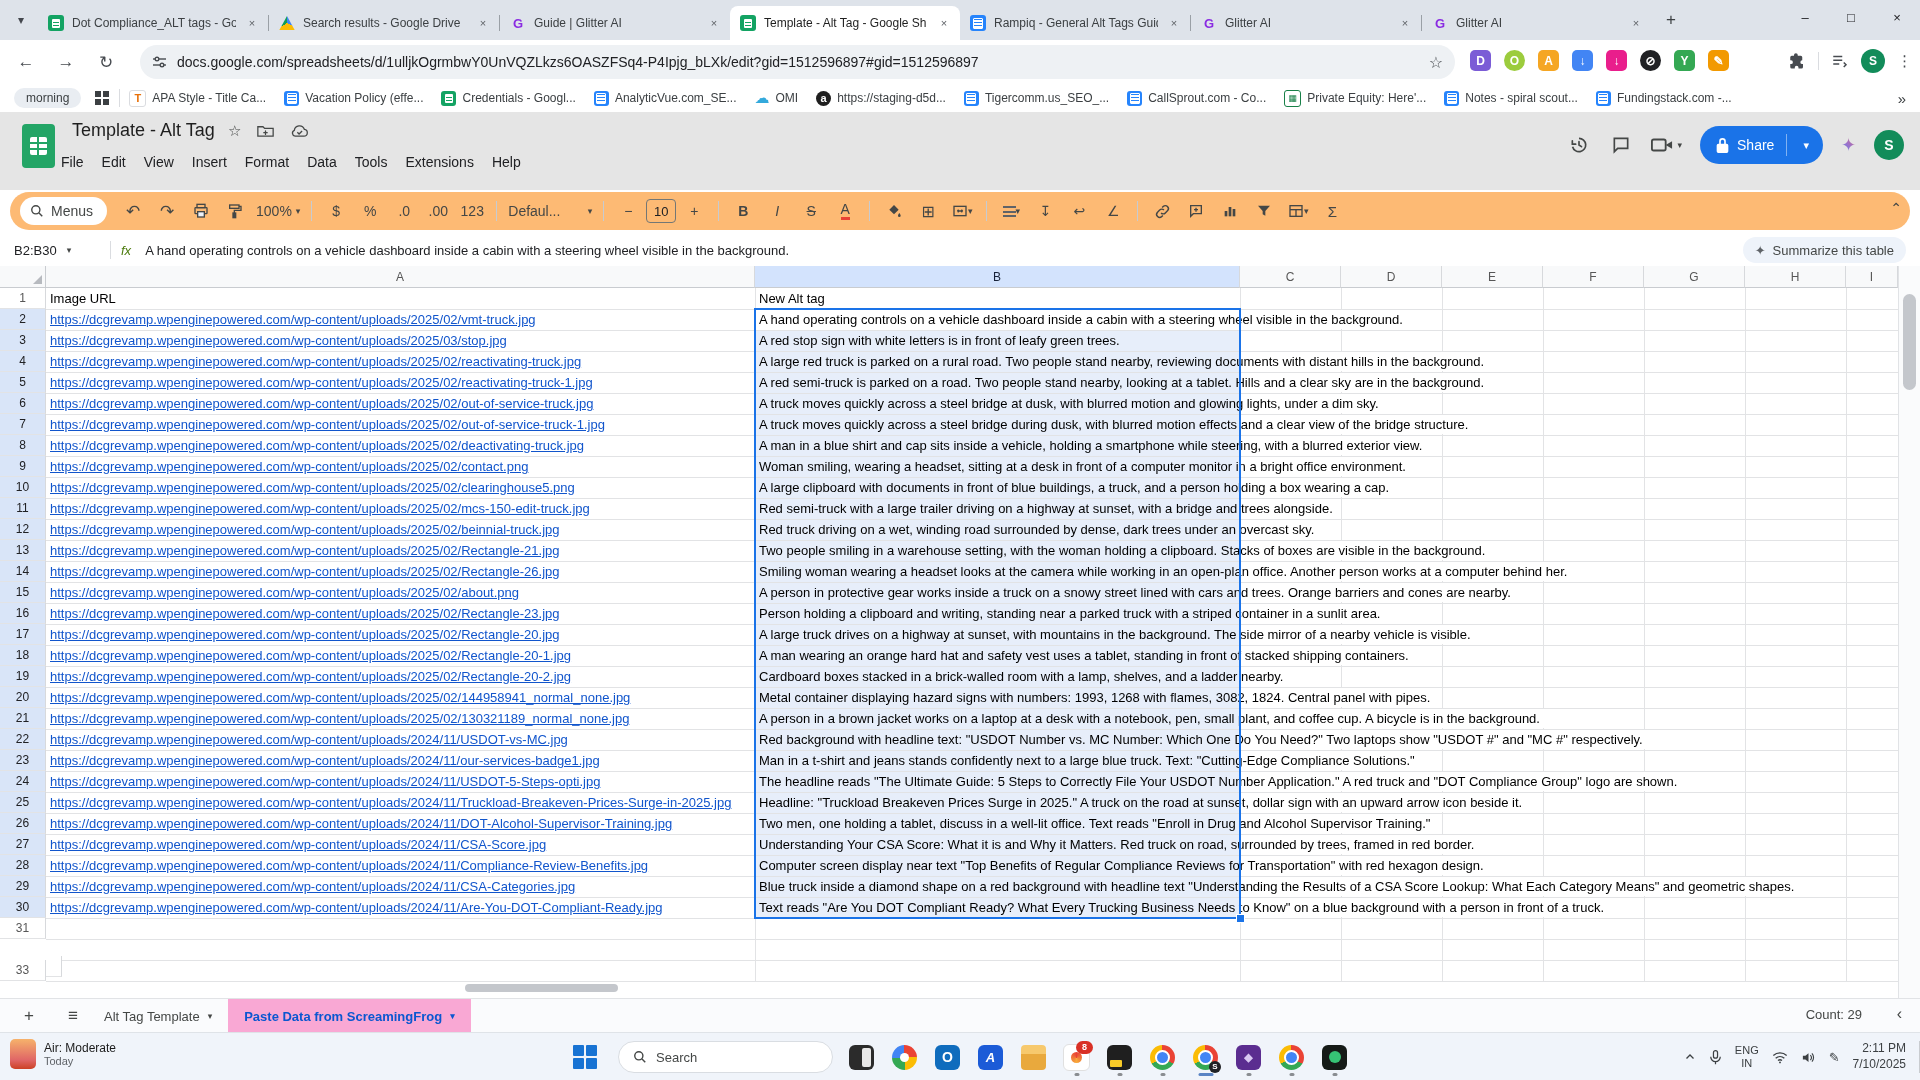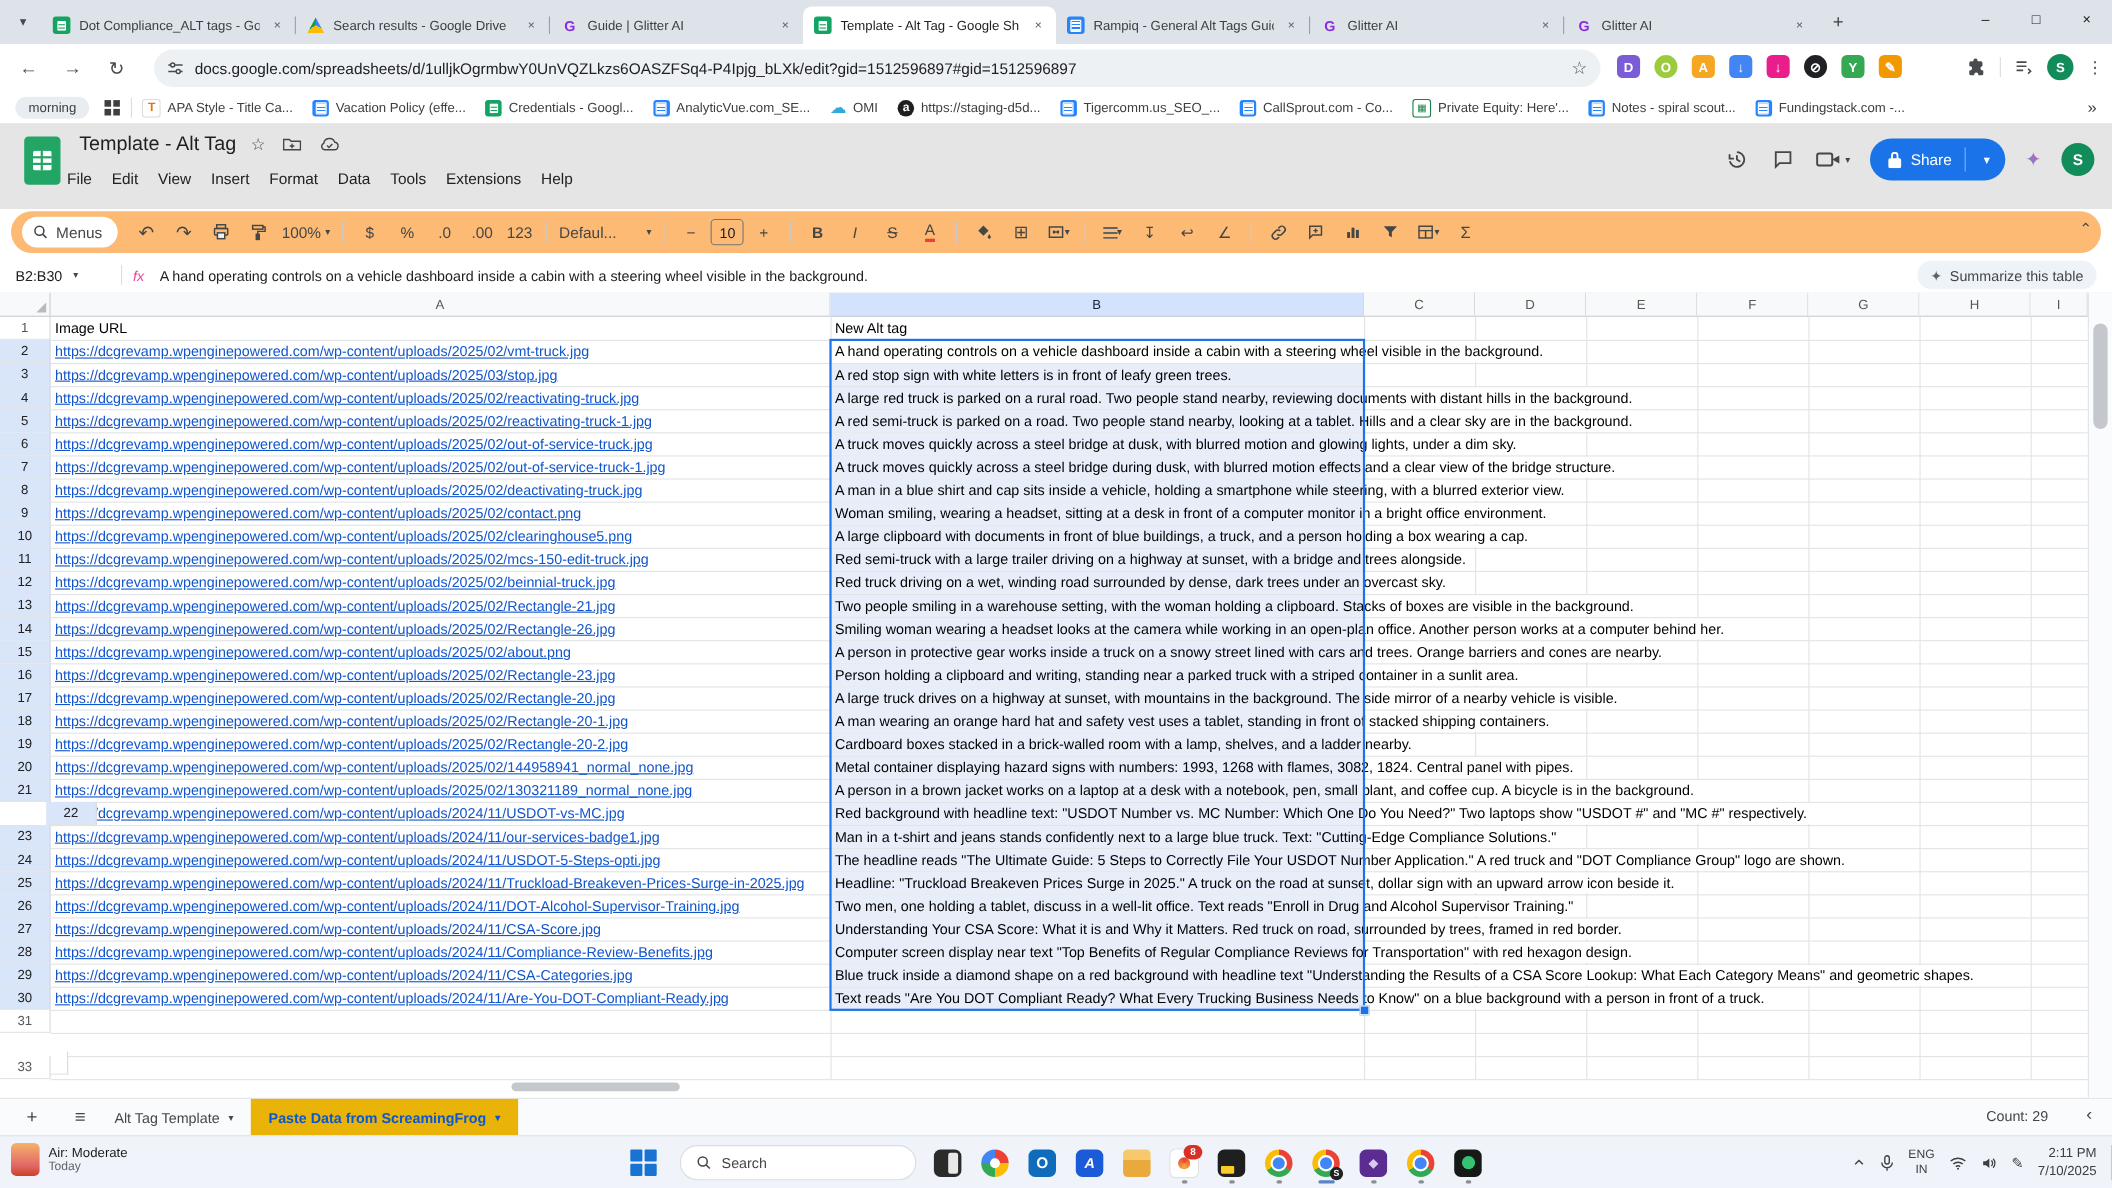--- a/index.html
+++ b/index.html
@@ -79,21 +79,21 @@
   .tb-sep{width:1px;height:20px;background:#c7cbd1;margin:0 6px;flex:none;}
   .tb-menus{background:#fff;border-radius:14px;height:28px;display:flex;align-items:center;gap:7px;padding:0 14px 0 10px;font-size:14px;color:#444746;flex:none;margin-right:8px;}
   .caret{font-size:9px;color:#444746;}
   .fontsize-box{width:28px;height:22px;border:1px solid #747775;border-radius:4px;display:flex;align-items:center;justify-content:center;font-size:13px;background:transparent;}
   .tb-collapse{position:absolute;right:18px;top:200px;color:#444746;font-size:14px;transform:rotate(0deg);}
   .u-red{display:inline-block;border-bottom:3px solid #e94235;line-height:1;padding-bottom:1px;}
   .bars{width:13px;height:11px;background:repeating-linear-gradient(#5f6368 0 2px,transparent 2px 4.5px);}
   
   .fbar{position:absolute;left:0;top:234px;width:1920px;height:32px;background:#fff;border-bottom:1px solid #e1e3e6;display:flex;align-items:center;}
   .namebox{width:96px;padding-left:14px;font-size:13px;color:#202124;display:flex;align-items:center;gap:10px;}
-  .fx{font-style:italic;font-size:13px;color:#ec4899;margin:0 14px 0 10px;}
+  .fx{font-style:italic;font-size:13px;color:#4d7c0f;margin:0 14px 0 10px;}
   .fcontent{font-size:13px;color:#202124;flex:1;white-space:nowrap;overflow:hidden;}
   .sumchip{position:absolute;right:14px;top:3px;height:26px;border-radius:13px;background:#eef3fa;display:flex;align-items:center;gap:7px;padding:0 12px;font-size:13px;color:#444746;}
   
   .grid{position:absolute;left:0;top:266px;width:1920px;height:732px;background:#fff;overflow:hidden;}
   .colhdr{position:absolute;top:0;height:22px;background:#f8f9fa;border-right:1px solid #d7d9dc;border-bottom:1px solid #c9ccd0;box-sizing:border-box;
     display:flex;align-items:center;justify-content:center;font-size:12px;color:#575757;z-index:8;}
   .colhdr.sel{background:#d3e3fd;color:#18233a;}
   .corner{position:absolute;left:0;top:0;width:46px;height:22px;background:#f8f9fa;border-right:1px solid #c9ccd0;border-bottom:1px solid #c9ccd0;box-sizing:border-box;z-index:9;}
   .corner::after{content:"";position:absolute;right:3px;bottom:3px;border-left:9px solid transparent;border-bottom:9px solid #b7babf;}
   .gut{position:absolute;left:0;width:46px;background:#fff;border-right:1px solid #d7d9dc;border-bottom:1px solid #e2e3e5;box-sizing:border-box;
@@ -108,21 +108,21 @@
   .hcellA,.hcellB{position:absolute;font-size:13px;color:#000;line-height:21px;white-space:nowrap;z-index:5;}
   .selrect{position:absolute;border:2px solid #1a73e8;box-sizing:border-box;z-index:6;pointer-events:none;}
   .fillhandle{position:absolute;width:7px;height:7px;background:#1a73e8;border:1px solid #fff;box-sizing:content-box;z-index:7;}
   .hscroll{position:absolute;left:465px;top:718px;width:153px;height:8px;border-radius:4px;background:#c4c7cc;z-index:7;}
   .vscroll{position:absolute;left:1898px;top:0;width:22px;height:732px;background:#fafbfc;border-left:1px solid #e1e3e6;box-sizing:border-box;z-index:9;}
   .vthumb{position:absolute;left:4px;top:28px;width:13px;height:96px;border-radius:7px;background:#c4c7cc;}
   
   .sheetbar{position:absolute;left:0;top:998px;width:1920px;height:34px;background:#fafbfd;border-top:1px solid #e1e3e6;display:flex;align-items:center;}
   .sb-ico{width:30px;height:26px;display:flex;align-items:center;justify-content:center;color:#444746;font-size:17px;margin-left:14px;}
   .stab{height:34px;display:flex;align-items:center;gap:8px;padding:0 16px;font-size:13px;color:#444746;}
-  .stab.active{background:#eab308;color:#0b57d0;font-weight:700;}
+  .stab.active{background:#f9a8d4;color:#0b57d0;font-weight:700;}
   .stab .caret{color:inherit;}
   .countchip{position:absolute;right:58px;top:8px;font-size:13px;color:#444746;}
   .panelchev{position:absolute;right:18px;top:6px;font-size:16px;color:#444746;}
   
   .taskbar{position:absolute;left:0;top:1032px;width:1920px;height:48px;background:#f0f4fa;border-top:1px solid #dfe3e8;}
   .weather{position:absolute;left:10px;top:6px;display:flex;align-items:center;gap:8px;}
   .w-icon{width:26px;height:30px;background:linear-gradient(180deg,#f6b26b,#e06666 70%,#cc4125);border-radius:5px;}
   .w-l1{font-size:12px;color:#1b1b1b;}
   .w-l2{font-size:11px;color:#5f6368;}
   .startbtn{position:absolute;left:573px;top:12px;width:24px;height:24px;display:grid;grid-template-columns:11px 11px;grid-template-rows:11px 11px;gap:2px;}
@@ -532,21 +532,21 @@
       <div class="gut sel" style="top: 253px; height: 21px;">12</div>
       <div class="gut sel" style="top: 274px; height: 21px;">13</div>
       <div class="gut sel" style="top: 295px; height: 21px;">14</div>
       <div class="gut sel" style="top: 316px; height: 21px;">15</div>
       <div class="gut sel" style="top: 337px; height: 21px;">16</div>
       <div class="gut sel" style="top: 358px; height: 21px;">17</div>
       <div class="gut sel" style="top: 379px; height: 21px;">18</div>
       <div class="gut sel" style="top: 400px; height: 21px;">19</div>
       <div class="gut sel" style="top: 421px; height: 21px;">20</div>
       <div class="gut sel" style="top: 442px; height: 21px;">21</div>
-      <div class="gut sel" style="top: 463px; height: 21px; margin-left: 42px;">22</div>
+      <div class="gut sel" style="top: 463px; height: 21px;">22</div>
       <div class="gut sel" style="top: 484px; height: 21px;">23</div>
       <div class="gut sel" style="top: 505px; height: 21px;">24</div>
       <div class="gut sel" style="top: 526px; height: 21px;">25</div>
       <div class="gut sel" style="top: 547px; height: 21px;">26</div>
       <div class="gut sel" style="top: 568px; height: 21px;">27</div>
       <div class="gut sel" style="top: 589px; height: 21px;">28</div>
       <div class="gut sel" style="top: 610px; height: 21px;">29</div>
       <div class="gut sel" style="top: 631px; height: 21px;">30</div>
       <div class="gut" style="top: 652px; height: 21px;">31</div>
       <div class="gut" style="top: 690px; height: 21px; margin-left: 16px;">32</div>

